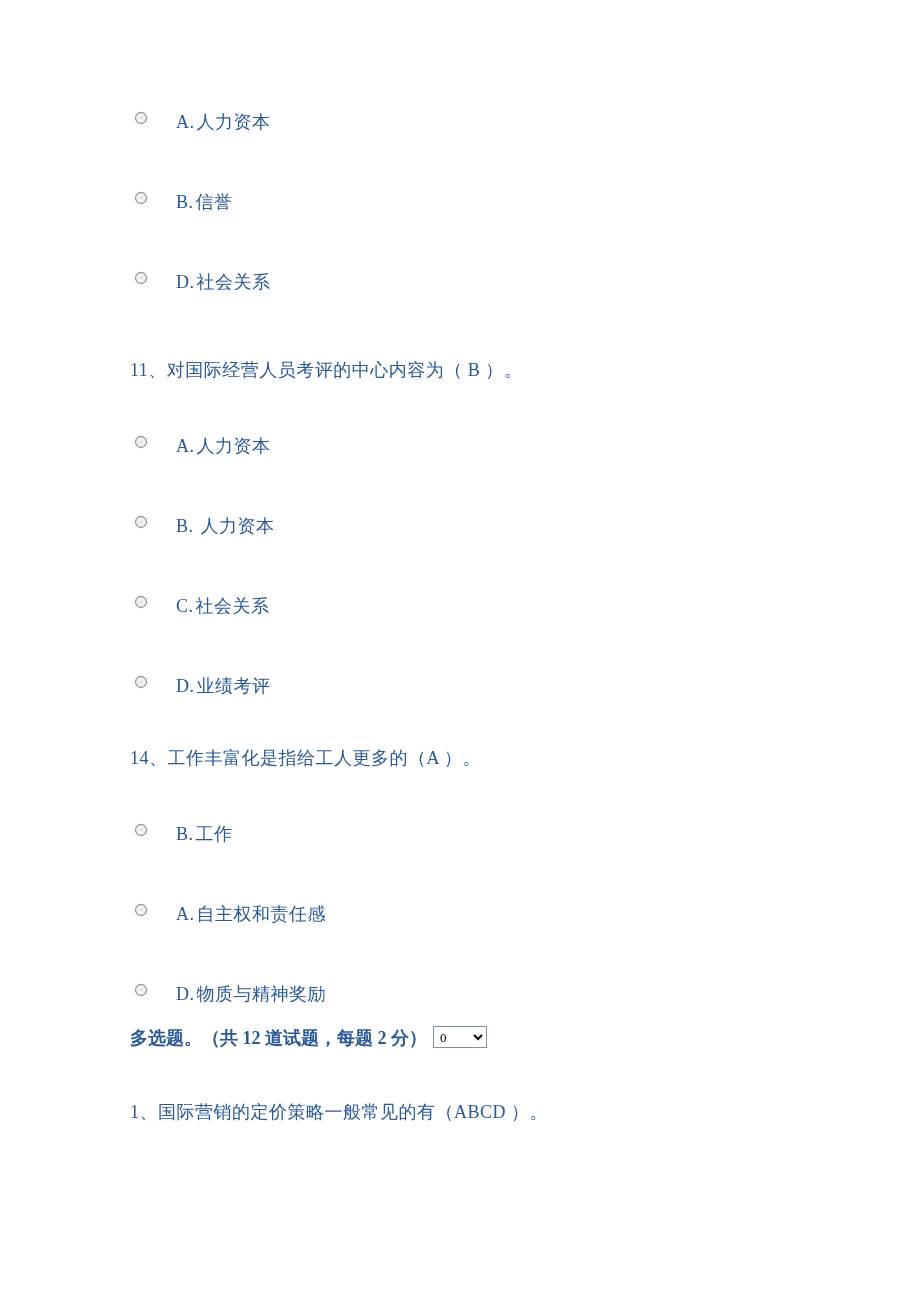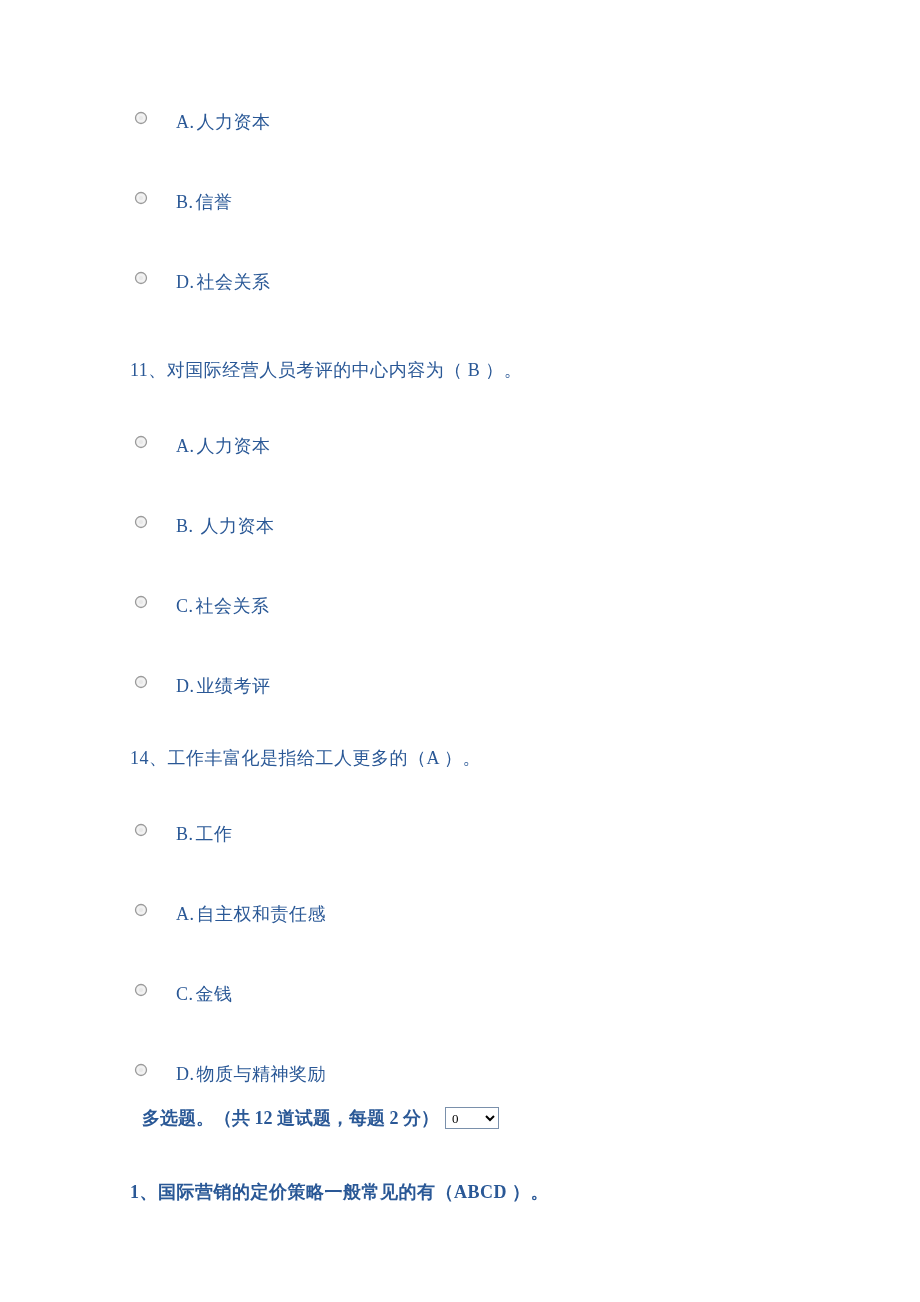--- a/index.html
+++ b/index.html
@@ -53,22 +53,22 @@
   }
   .section-title {
     font-family: "SimSun", "宋体", serif;
     font-size: 18px;
     color: #2a5896;
     font-weight: bold;
     display: inline;
   }
   .section-row {
     display: flex;
-    align-items: center;
-    margin: 10px 0 50px 12px;
+    align-items: flex-start;
+    margin: 10px 0 50px 0;
   }
   .select-box {
     border: 1px solid #7a90ab;
     background: #fff;
     width: 54px;
     height: 22px;
     margin-left: 6px;
     font-family: "Times New Roman", serif;
     font-size: 13px;
     color: #000;
@@ -158,41 +158,32 @@
   </div>
   <div class="option-row">
     <span class="radio-img">
       <svg viewBox="0 0 14 14">
           <circle cx="7" cy="7" r="5.5" fill="#f2f2f2" stroke="#9a9a9a" stroke-width="1.3"></circle>
           <circle cx="7" cy="7" r="2.0" fill="#e8e8e8"></circle>
         </svg>
     </span>
     <span class="option-text"><span class="letter">A.</span><span>自主权和责任感</span></span>
   </div>
-  <div class="option-row">
-    <span class="radio-img">
-      <svg viewBox="0 0 14 14">
-          <circle cx="7" cy="7" r="5.5" fill="#f2f2f2" stroke="#9a9a9a" stroke-width="1.3"></circle>
-          <circle cx="7" cy="7" r="2.0" fill="#e8e8e8"></circle>
-        </svg>
-    </span>
-    <span class="option-text"><span class="letter">C.</span><span>金钱</span></span>
-  </div>
   <div class="option-row" style="margin-bottom:20px;">
     <span class="radio-img">
       <svg viewBox="0 0 14 14">
           <circle cx="7" cy="7" r="5.5" fill="#f2f2f2" stroke="#9a9a9a" stroke-width="1.3"></circle>
           <circle cx="7" cy="7" r="2.0" fill="#e8e8e8"></circle>
         </svg>
     </span>
     <span class="option-text"><span class="letter">D.</span><span>物质与精神奖励</span></span>
   </div>
 
   <div class="section-row">
     <span class="section-title">多选题。（共 12 道试题，每题 2 分）</span>
     <select class="select-box">
       <option>0</option>
     </select>
   </div>
 
-  <div class="question-line" style="margin-bottom:0;font-weight:bold;">1、国际营销的定价策略一般常见的有（ABCD  ）。</div>
+  <div class="question-line" style="margin-bottom:0;">1、国际营销的定价策略一般常见的有（ABCD  ）。</div>
 
 </div>
 
 </body></html>

